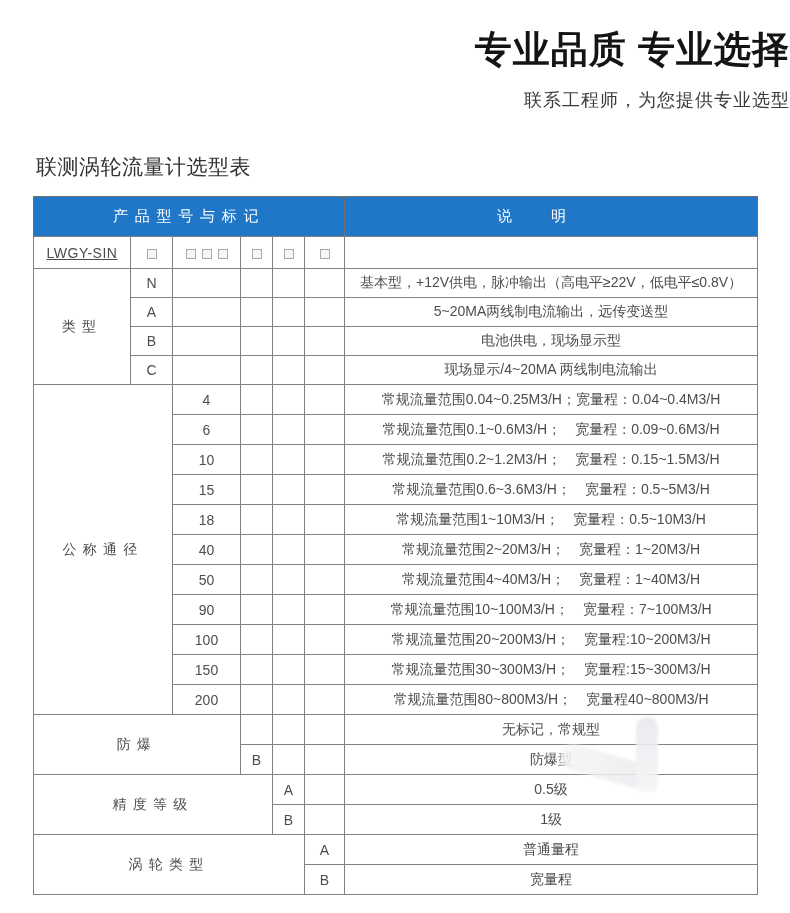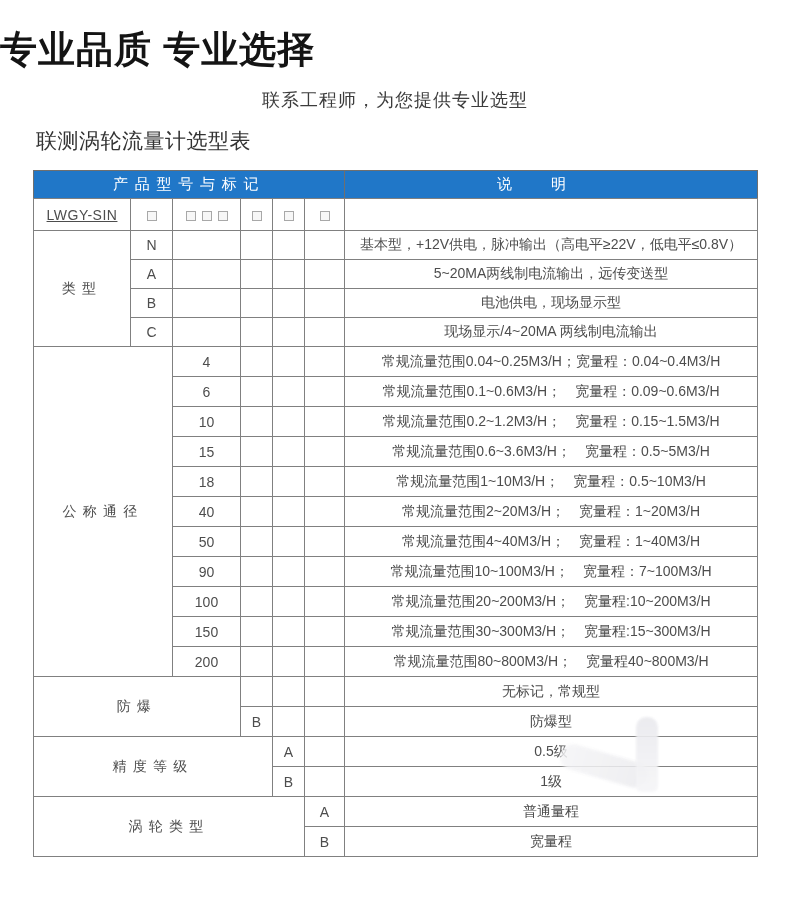--- a/index.html
+++ b/index.html
@@ -8,54 +8,54 @@
     width: 790px; height: 913px;
     background: #ffffff;
     font-family: "Liberation Sans", "DejaVu Sans", sans-serif;
     position: relative;
     overflow: hidden;
     color: #4d4d4d;
   }
   .main-title {
     margin: 0;
     padding-top: 25px;
-    text-align: left;
+    text-align: right;
     font-size: 37px;
     font-weight: bold;
     color: #141414;
     letter-spacing: 1px;
   }
   .subtitle {
     margin-top: 13px;
-    text-align: center;
+    text-align: right;
     font-size: 18px;
     color: #3c3c3c;
     letter-spacing: 1px;
   }
   .section-title {
-    margin: 15px 0 0 36px;
+    margin: 41px 0 0 36px;
     font-size: 21px;
     font-weight: normal;
     color: #333333;
     letter-spacing: 0.5px;
   }
   table.sel {
     border-collapse: collapse;
     table-layout: fixed;
     width: 724px;
     margin: 15px 0 0 33px;
   }
   table.sel th {
     background: #2077C8;
     border: 1px solid #6f6f6f;
     border-bottom: 1px solid #808080;
     color: #ffffff;
     font-weight: normal;
     font-size: 15px;
-    height: 28px;
+    height: 40px;
     padding: 0;
     text-align: center;
   }
   th.h-left  { border-right: 3px solid #ffffff; letter-spacing: 0.45em; padding-left: 0.45em; }
   th.h-right { letter-spacing: 2.6em; padding-left: 2.6em; }
   table.sel td {
     border: 1px solid #808080;
     text-align: center;
     font-size: 14px;
     color: #4d4d4d;

